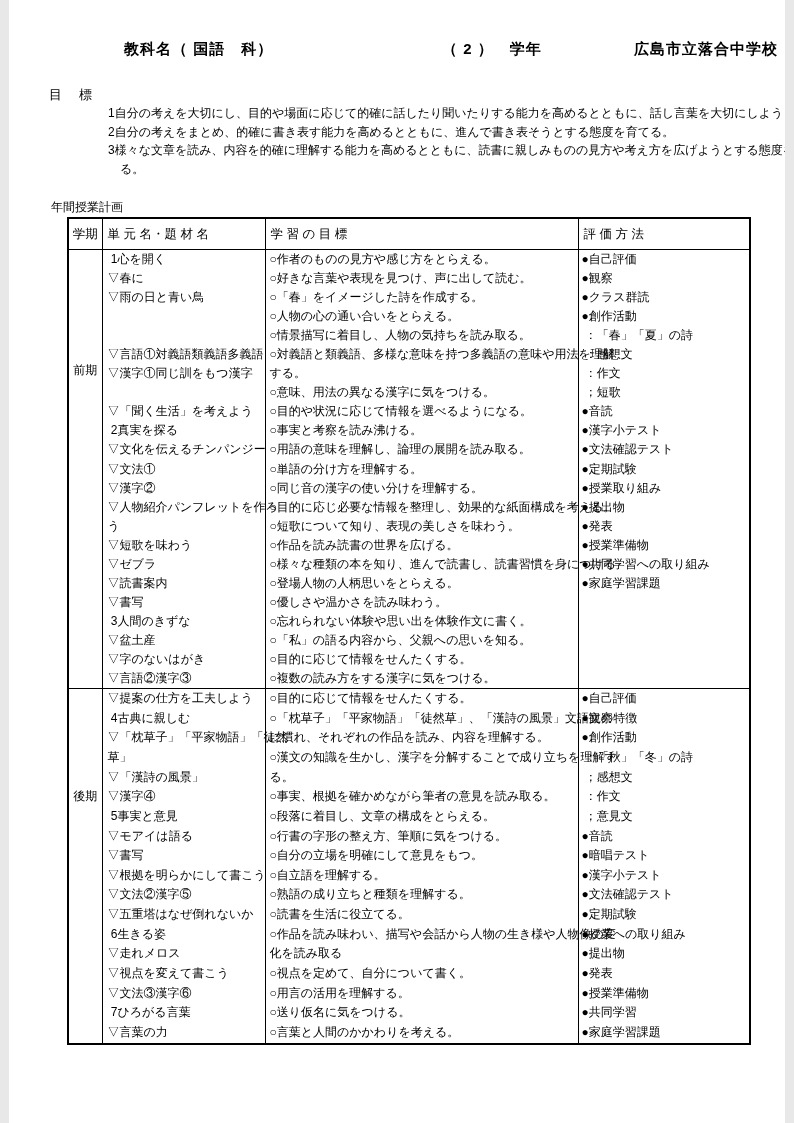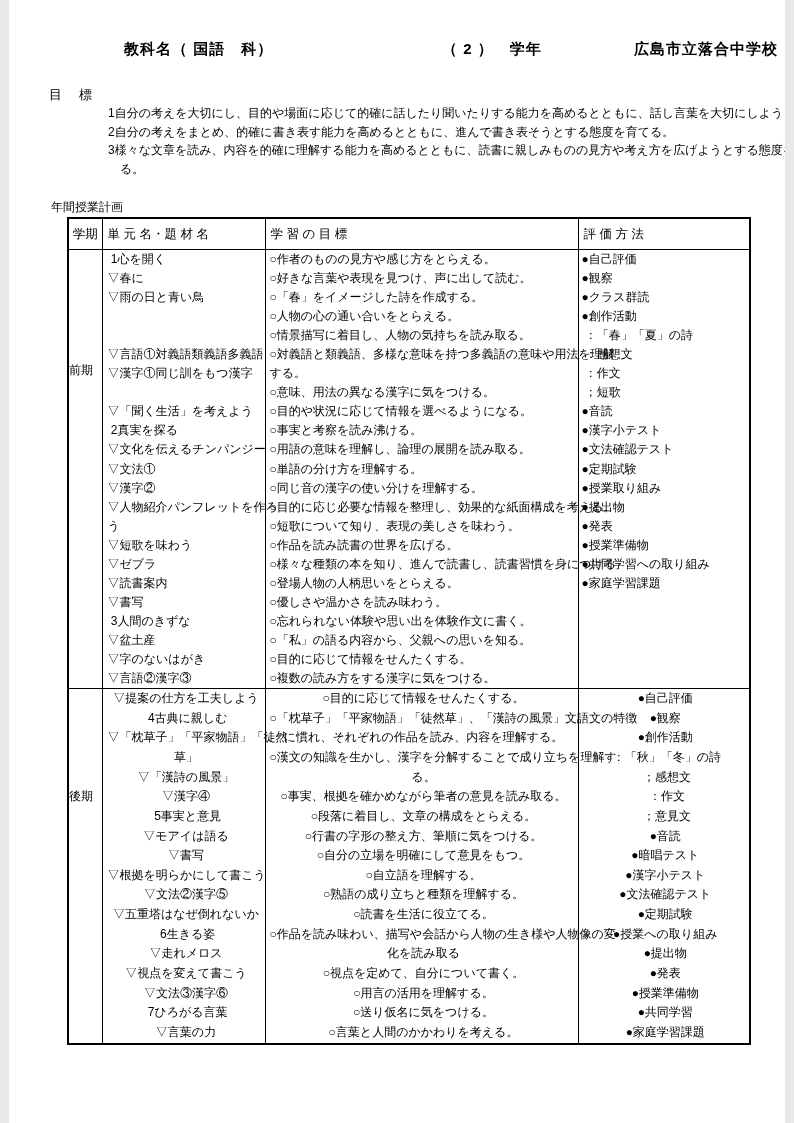--- a/index.html
+++ b/index.html
@@ -28,29 +28,29 @@
     position:absolute;left:58px;top:217px;
     width:682px;
     border-collapse:collapse;
     table-layout:fixed;
     border:2px solid #000;
     font-size:12px;
   }
   .plan-table th,.plan-table td{border:1px solid #000;padding:0;vertical-align:top;}
   .plan-table thead th{height:30px;vertical-align:middle;font-weight:normal;font-size:12.5px;text-align:left;padding-left:5px;}
   .plan-table thead th.c{text-align:center;padding-left:0;}
-  td.term{}
+  td.term{text-align:center;}
   .term-label{font-size:12px;}
   tr.sec1 td.term .term-label{padding-top:112px;}
   tr.sec2 td.term .term-label{padding-top:99px;}
   td.units{padding-left:5px;}
   td.objs{padding-left:4px;}
   td.evals{padding-left:3px;}
   tr.sec1 .line{height:19.05px;line-height:19.05px;}
-  tr.sec2 .line{height:19.65px;line-height:19.65px;text-align:center;}
+  tr.sec2 .line{height:19.65px;line-height:19.65px;}
 </style>
 </head>
 <body>
 
 <div class="page">
 
   <div class="doc-header">
     <span class="subject">教科名（ 国語　科）</span>
     <span class="grade">（ 2 ）　学年</span>
     <span class="school">広島市立落合中学校</span>

